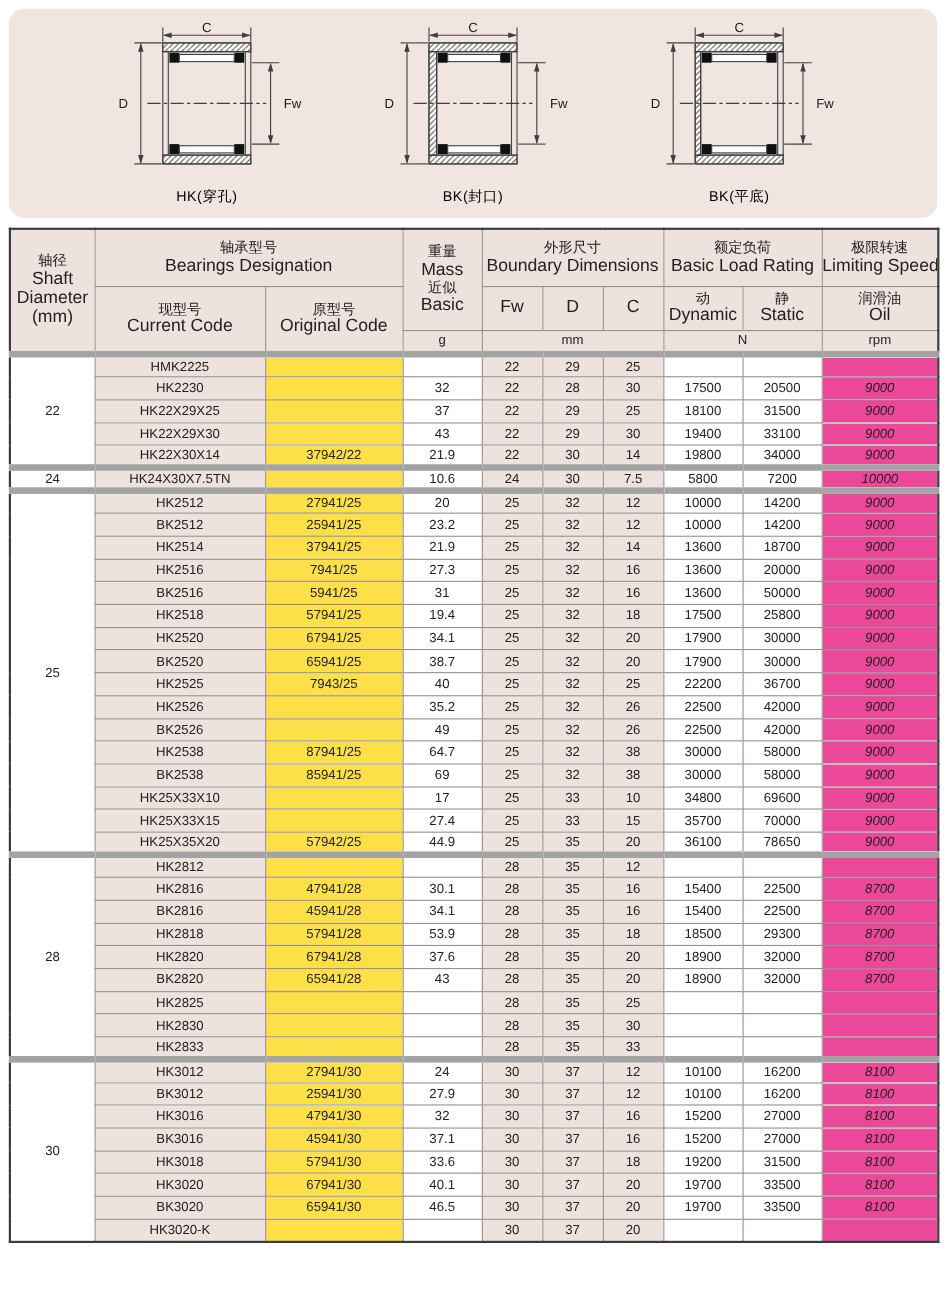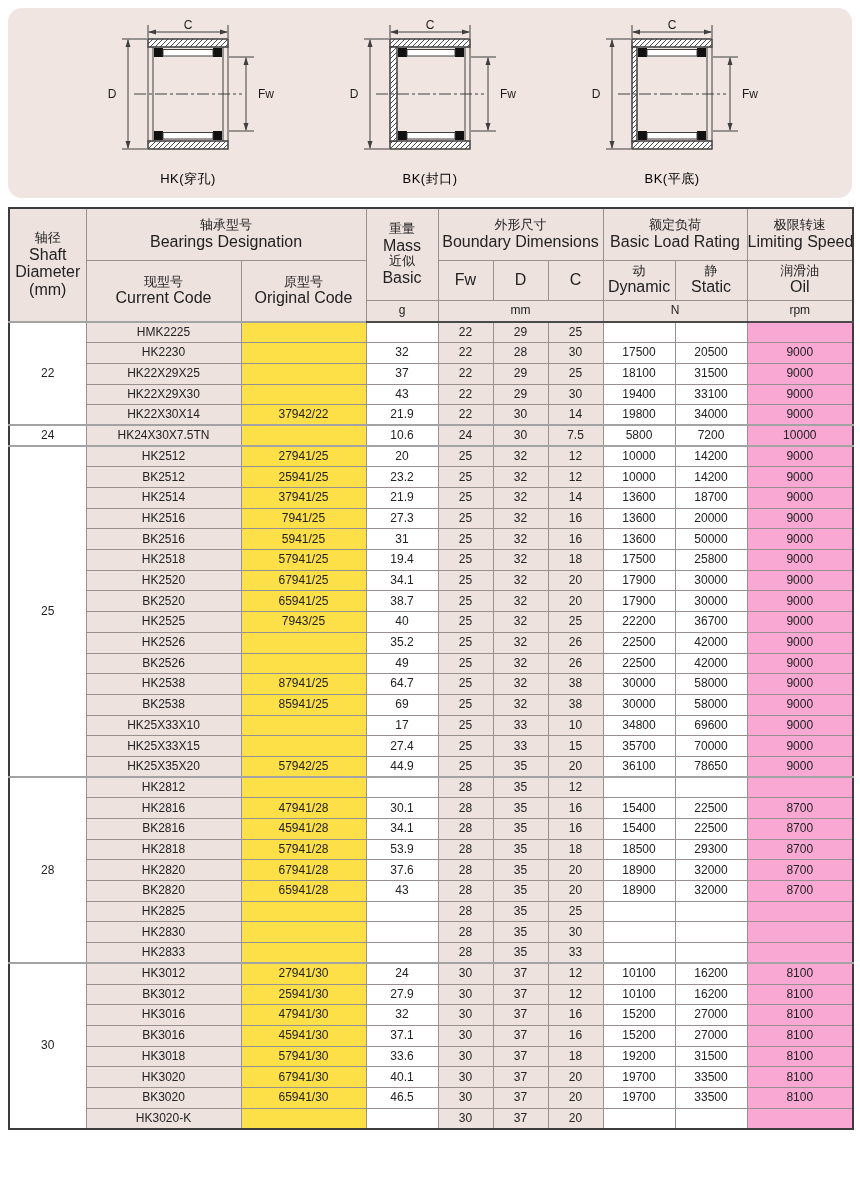--- a/index.html
+++ b/index.html
@@ -51,22 +51,22 @@
   thead tr.h1 td { height:52px; }
   thead tr.h2 td { height:40px; }
   thead tr.h3 td { height:22px; }
   thead tr.h3 td { border-bottom:2px solid #4a4a4a; }
   .c-shaft { background:#fff; font-size:13px; }
   .c-code  { background:#eee2de; text-align:left; padding-left:16px; }
   .c-orig  { background:#fde047; }
   .c-mass  { background:#fff; }
   .c-dim   { background:#eee2de; }
   .c-load  { background:#fff; }
-  .c-rpm   { background:#f9a8d4; }
-  tr.group-start td { border-top:2px solid #a3a3a3; }
+  .c-rpm   { background:#ec4899;font-style:italic; }
+  tr.group-start td { border-top:6px solid #a3a3a3; }
 </style>
 </head>
 <body>
 
 <div>
 
   <div class="panel">
 
     <div class="diagram">
       <svg width="200" height="150" viewBox="0 0 200 150">

